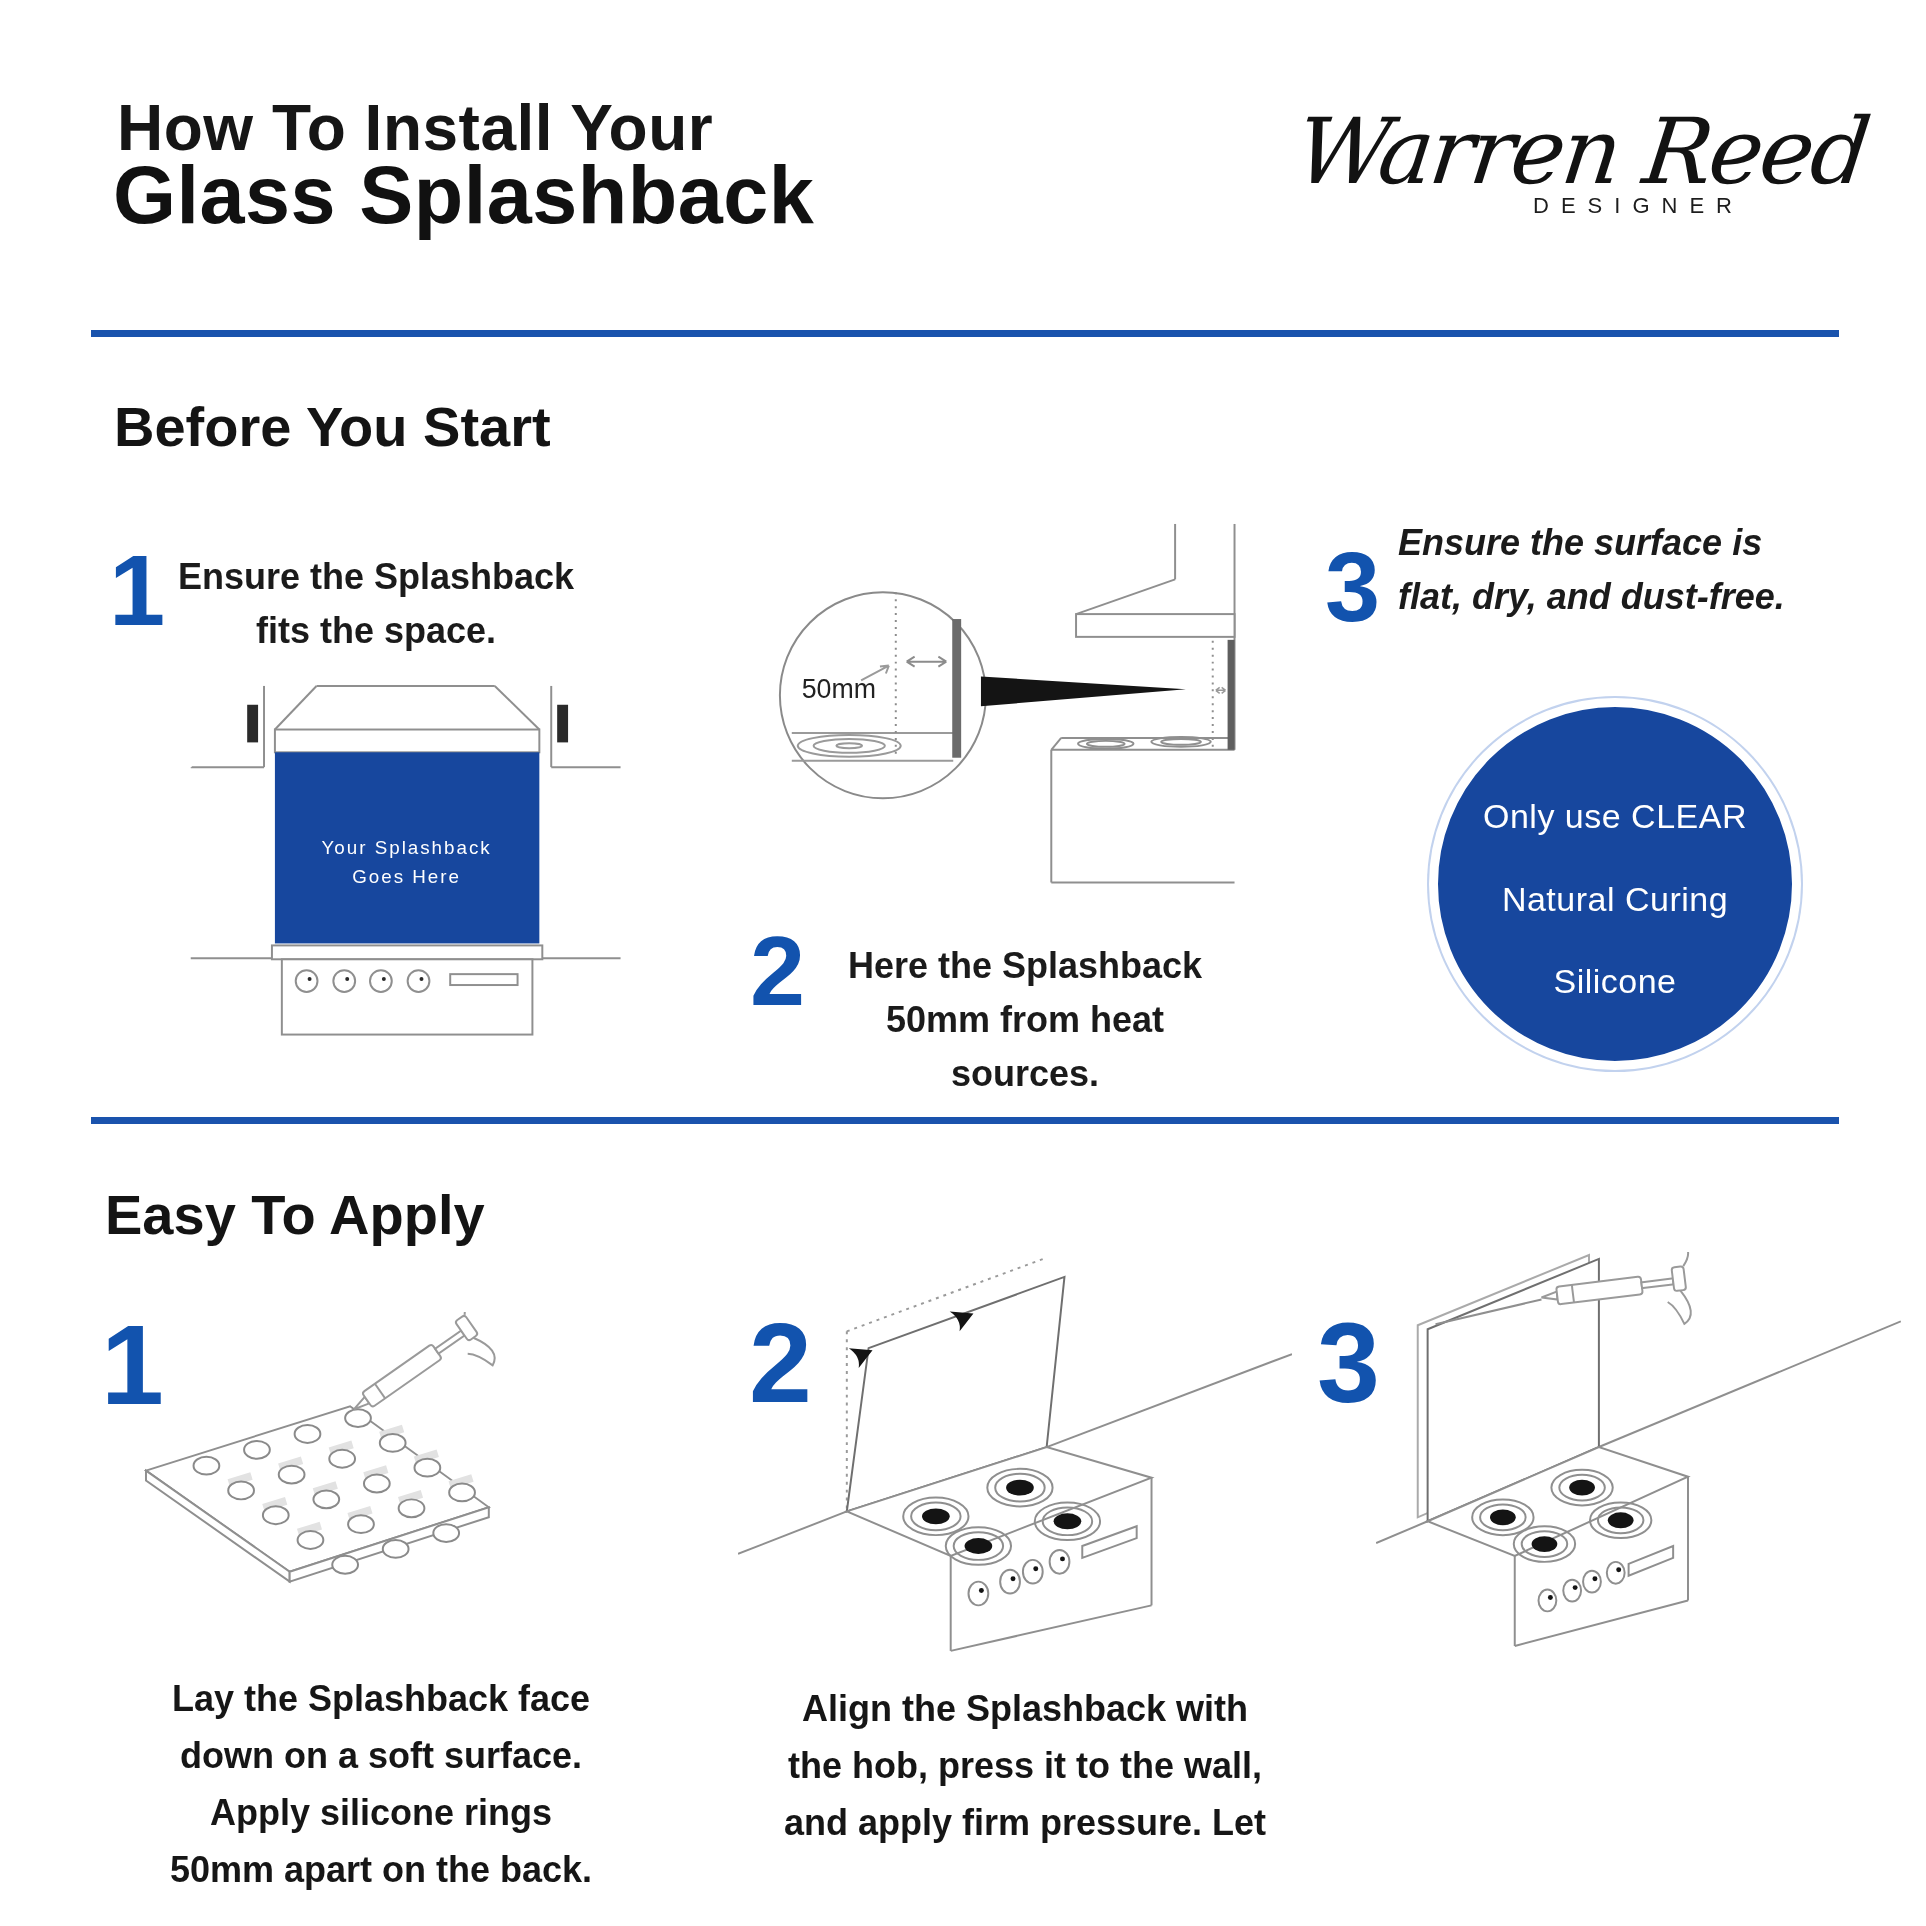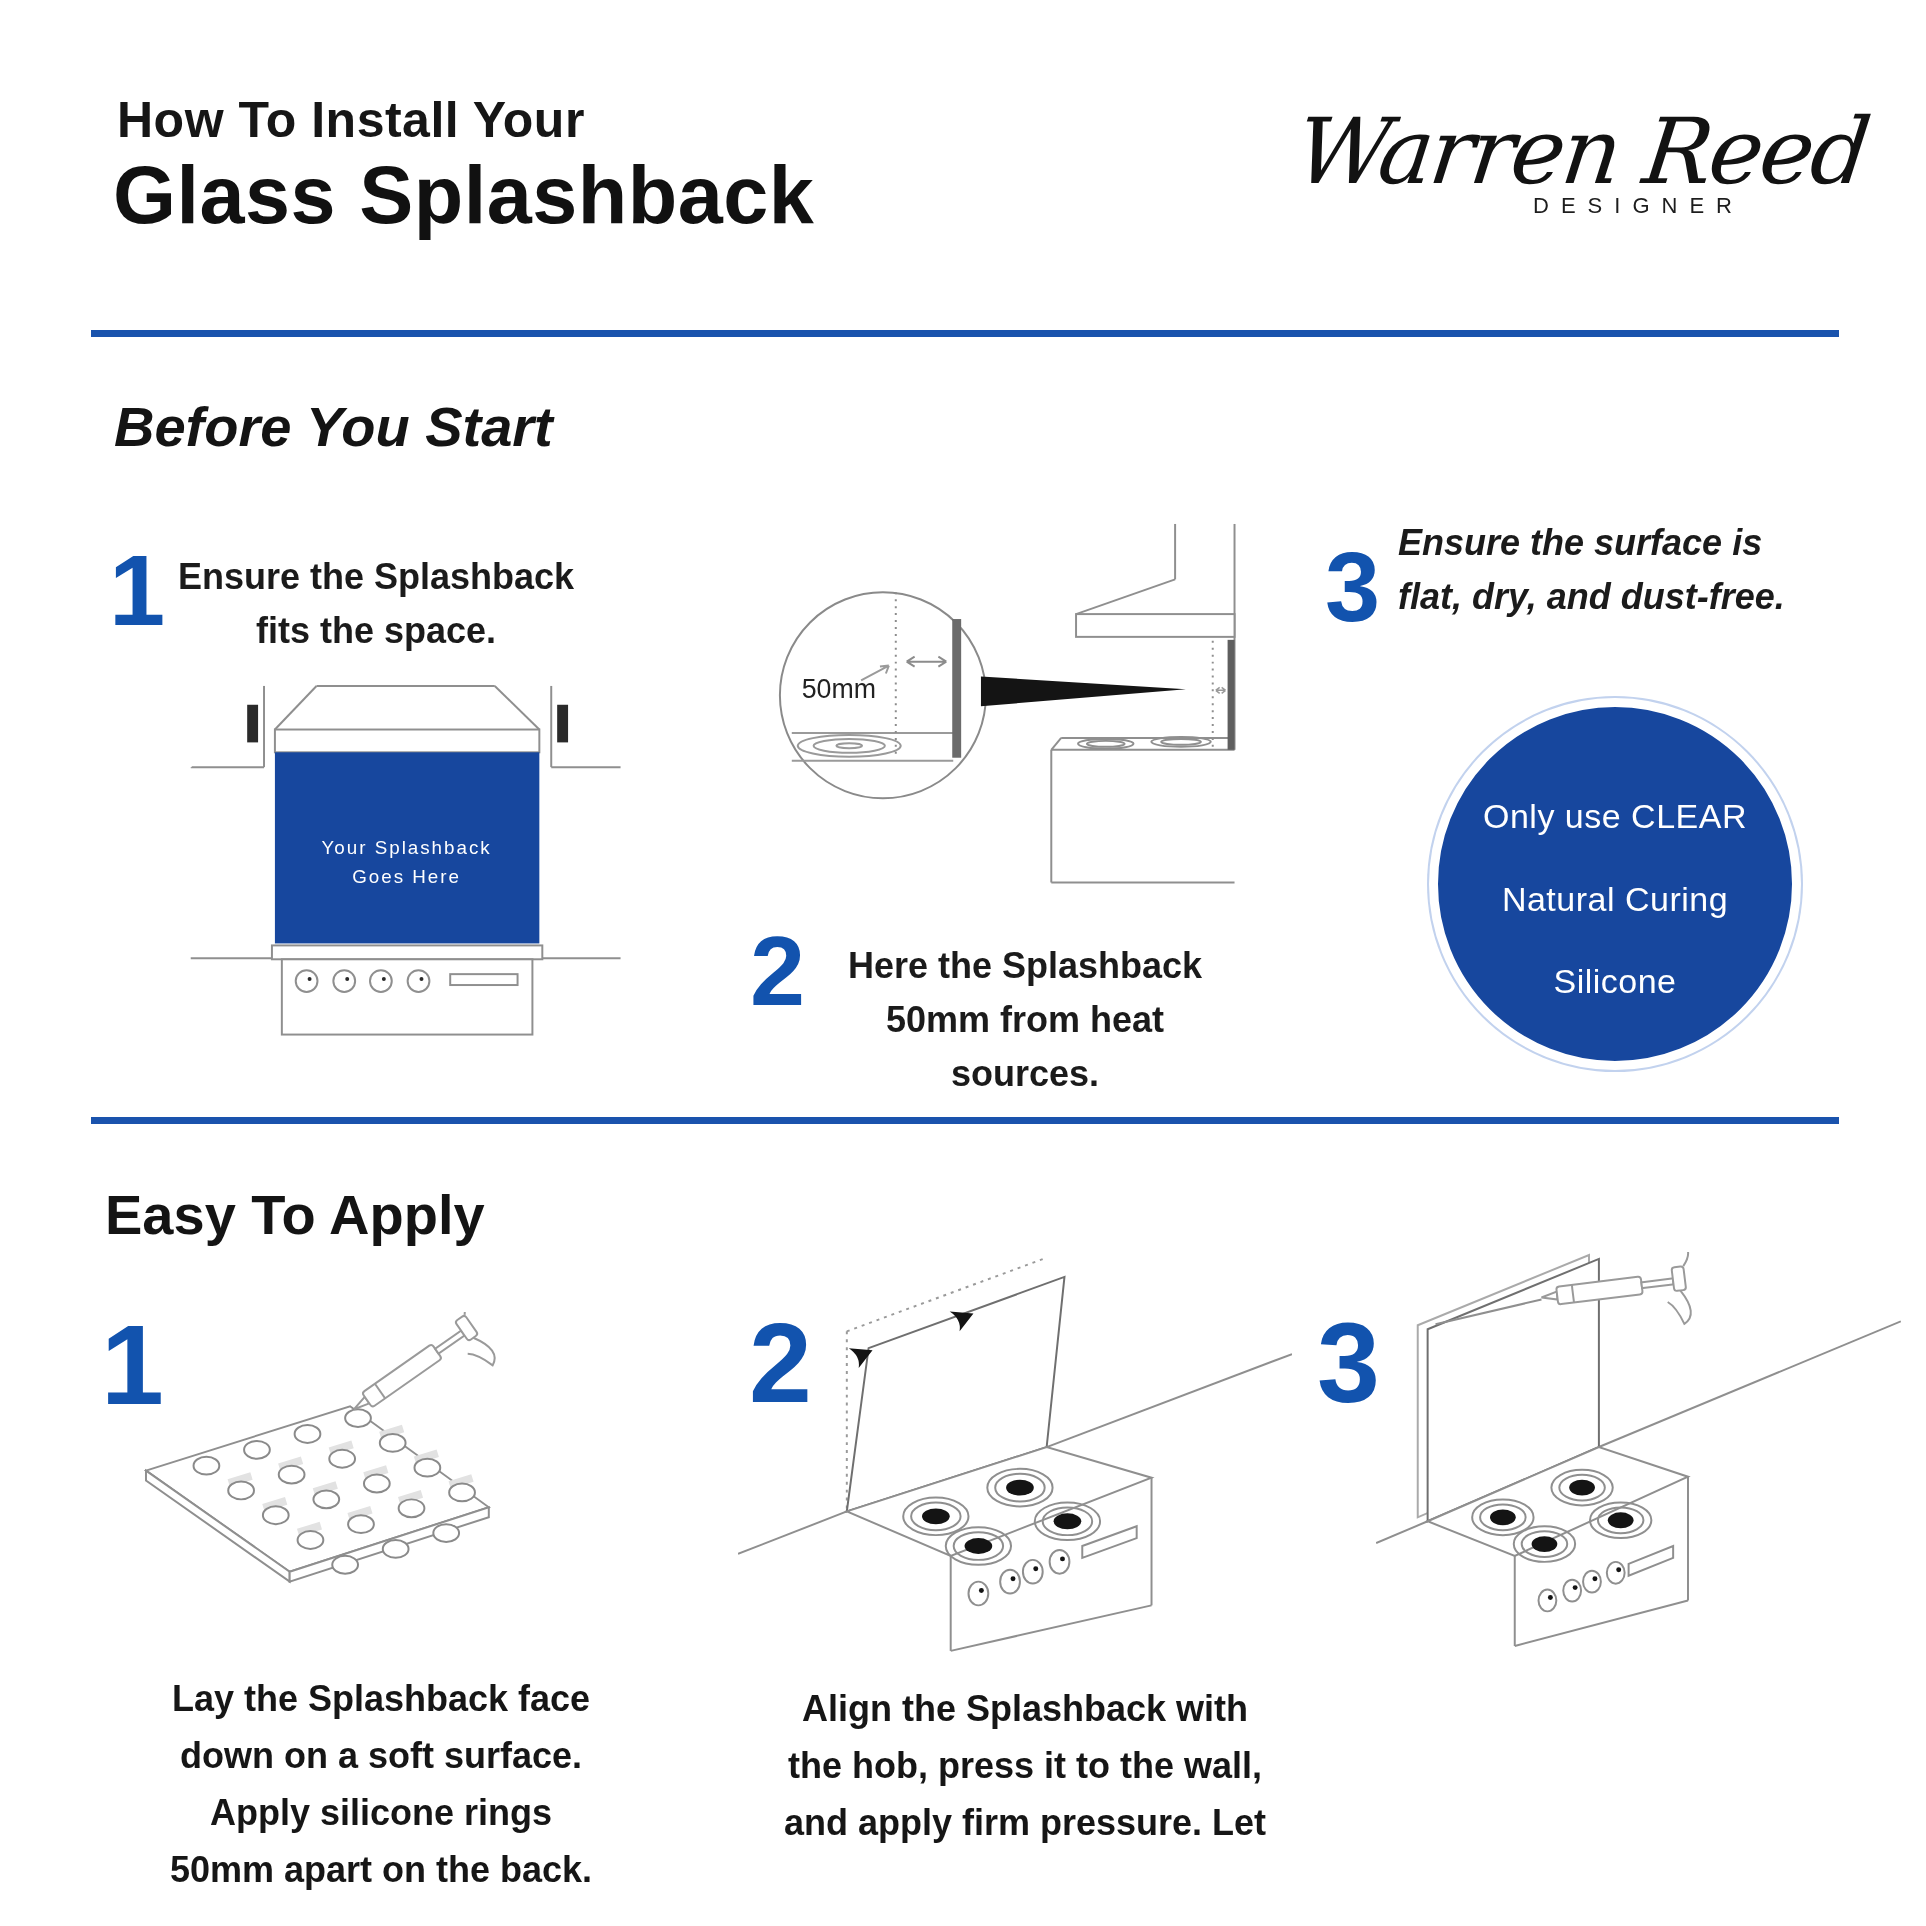--- a/index.html
+++ b/index.html
@@ -1,20 +1,20 @@
 <!DOCTYPE html>
 <html><head>
 <meta charset="utf-8">
 <style>
   html,body{margin:0;padding:0;background:#ffffff;}
   .page{position:relative;width:1927px;height:1927px;background:#ffffff;overflow:hidden;
         font-family:"Liberation Sans",sans-serif;color:#1c1c1c;}
   .abs{position:absolute;}
   
-  .title-small{left:117px;top:91px;font-size:50px;font-weight:700;letter-spacing:0.5px;color:#161616;}
+  .title-small{left:117px;top:91px;font-size:64px;font-weight:700;letter-spacing:0.5px;color:#161616;}
   .title-big{left:113px;top:149px;font-size:81px;font-weight:700;letter-spacing:0.5px;color:#111;}
   .logo{left:1297px;top:79px;width:515px;height:213px;text-align:center;}
   .signature{font-family:"DejaVu Serif",serif;font-style:italic;font-size:91px;line-height:1.6;
              transform:skewX(-7deg);letter-spacing:-3px;color:#121212;white-space:nowrap;}
   .designer{margin-top:-32px;padding-left:168px;font-size:22px;letter-spacing:12px;color:#1d1d1d;}
   .divider{left:91px;width:1748px;height:7px;background:#1a53ad;}
   .h2{font-size:56px;font-weight:700;color:#141414;}
   .num{color:#1253ae;font-weight:700;line-height:1;}
   .num-top{font-size:101px;}
   .num-bottom{font-size:113px;}
@@ -40,21 +40,21 @@
   <div class="abs title-small">How To Install Your</div>
   <div class="abs title-big">Glass Splashback</div>
 
   <div class="abs logo">
     <div class="signature">Warren Reed</div>
     <div class="designer">DESIGNER</div>
   </div>
 
   <div class="abs divider" style="top:330px;"></div>
 
-  <div class="abs h2" style="left:114px;top:394px;font-style:italic;">Before You Start</div>
+  <div class="abs h2" style="left:114px;top:394px;">Before You Start</div>
 
   <div class="abs num num-top" style="left:109px;top:540px;">1</div>
   <div class="abs steptext center" style="left:173px;top:550px;width:406px;">
     <span>Ensure the Splashback</span>
     <span>fits the space.</span>
   </div>
 
   <div class="abs svgbox" style="left:163px;top:673px;width:515px;height:426px;">
     <svg viewBox="0 0 520 430">
       <g stroke="#8f8f8f" stroke-width="2" fill="none">

